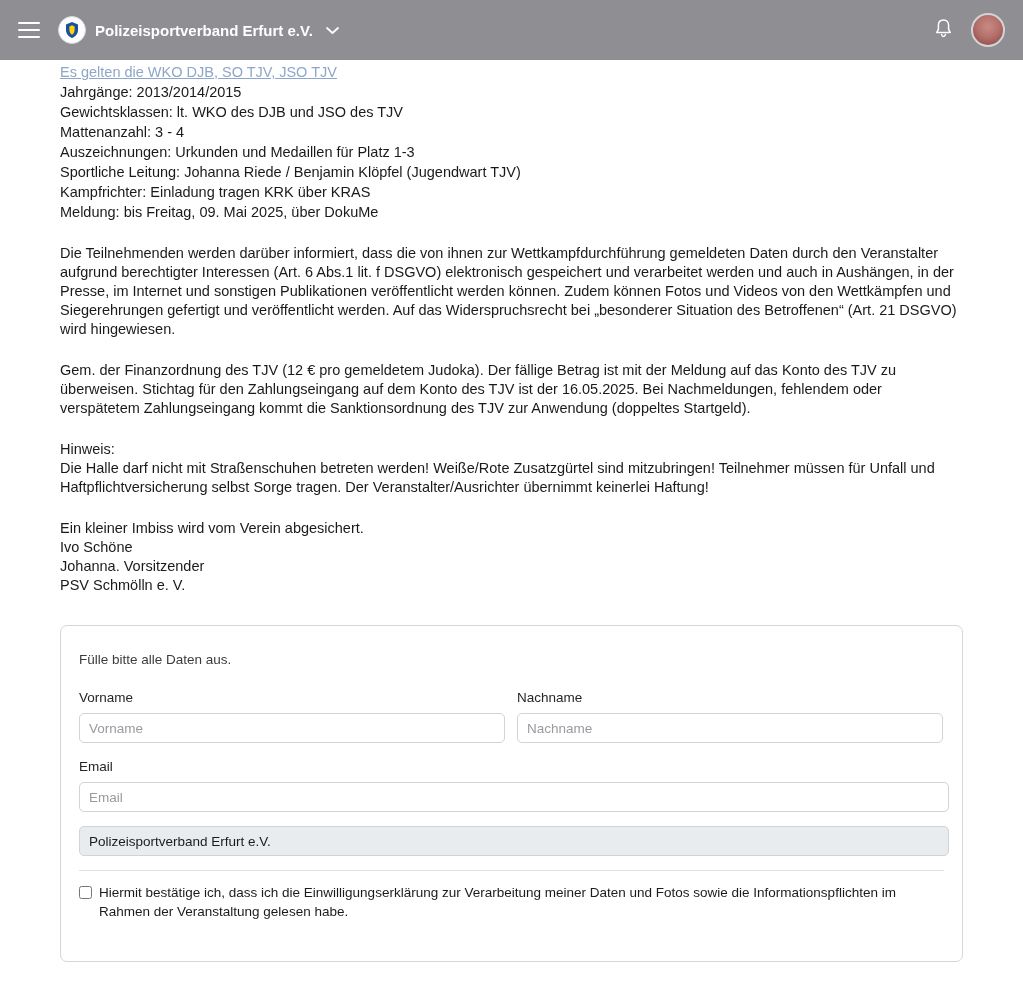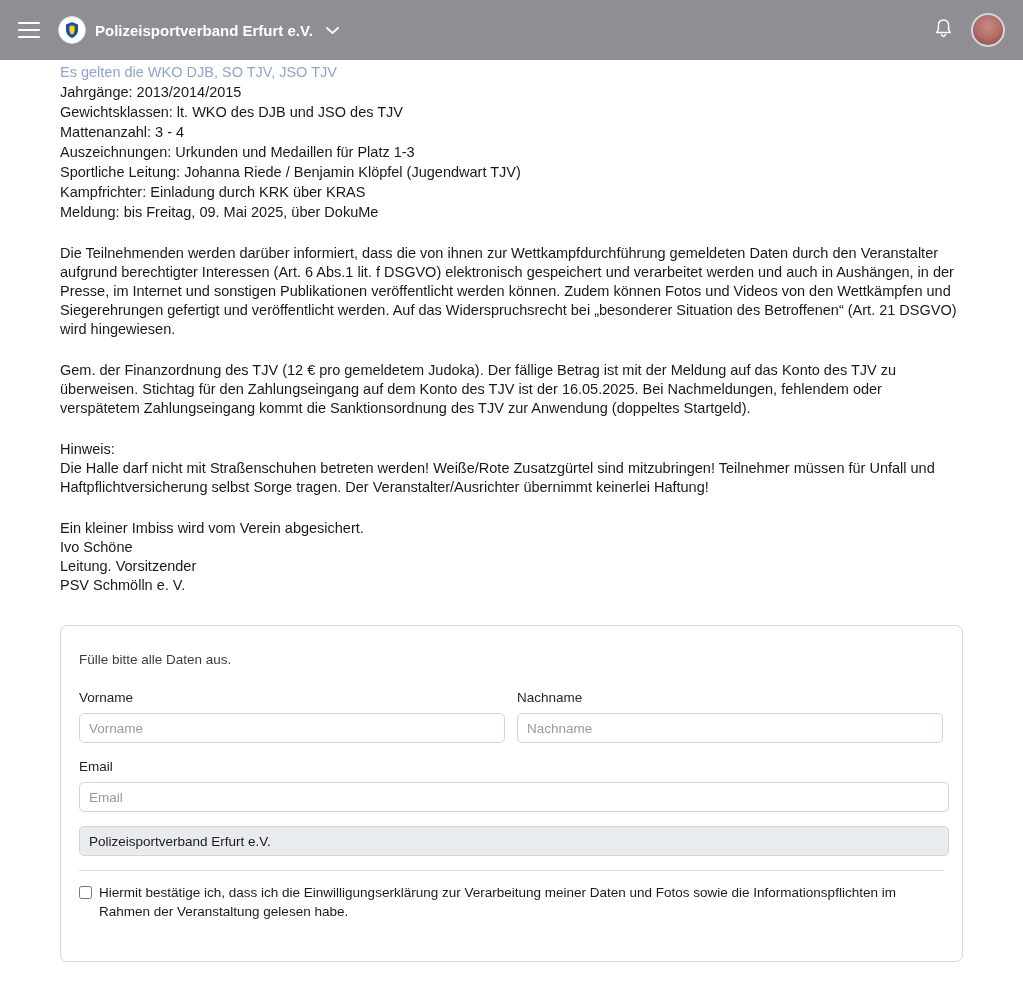--- a/index.html
+++ b/index.html
@@ -95,21 +95,21 @@
     position: absolute;
     top: 0; left: 0;
     width: 1023px;
     padding: 22px 60px 0 60px;
     box-sizing: border-box;
     font-size: 14.5px;
     line-height: 20px;
   }
   .info-line { white-space: nowrap; }
   .info-line.faded { color: #9a9aa0; }
-  .info-line.faded.link { color: #8fa6c8; }
+  .info-line.faded.link { color: #8fa6c8; text-decoration: underline; }
 
   .para {
     margin-top: 22px;
     line-height: 19px;
   }
   .bold { font-weight: normal; }
 
   
   .card {
     margin: 30px 0 0 0;
@@ -193,39 +193,39 @@
     <div class="info-line faded">Ausweiskontrolle: Judopässe (digital oder analog).</div>
     <div class="info-line faded link">Es gelten die WKO DJB, SO TJV, JSO TJV</div>
   </div>
 
   <div>
     <div class="info-line">Jahrgänge: 2013/2014/2015</div>
     <div class="info-line">Gewichtsklassen: lt. WKO des DJB und JSO des TJV</div>
     <div class="info-line">Mattenanzahl: 3 - 4</div>
     <div class="info-line">Auszeichnungen: Urkunden und Medaillen für Platz 1-3</div>
     <div class="info-line">Sportliche Leitung: Johanna Riede / Benjamin Klöpfel (Jugendwart TJV)</div>
-    <div class="info-line">Kampfrichter: Einladung durch KRK über KRAS</div>
+    <div class="info-line">Kampfrichter: Einladung tragen KRK über KRAS</div>
     <div class="info-line">Meldung: bis Freitag, 09. Mai 2025, über DokuMe</div>
   </div>
 
   <p class="para">Die Teilnehmenden werden darüber informiert, dass die von ihnen zur Wettkampfdurchführung gemeldeten Daten durch den Veranstalter aufgrund berechtigter Interessen (Art. 6 Abs.1 lit. f DSGVO) elektronisch gespeichert und verarbeitet werden und auch in Aushängen, in der Presse, im Internet und sonstigen Publikationen veröffentlicht werden können. Zudem können Fotos und Videos von den Wettkämpfen und Siegerehrungen gefertigt und veröffentlicht werden. Auf das Widerspruchsrecht bei „besonderer Situation des Betroffenen“ (Art. 21 DSGVO) wird hingewiesen.</p>
 
   <div class="para">
     <div><span>Gem. der Finanzordnung des TJV (</span><span class="bold">12 €</span><span> pro gemeldetem Judoka). Der fällige Betrag ist mit der Meldung auf das Konto des TJV zu überweisen. Stichtag für den Zahlungseingang auf dem Konto des TJV ist der 16.05.2025. Bei Nachmeldungen, fehlendem oder verspätetem Zahlungseingang kommt die Sanktionsordnung des TJV zur Anwendung (doppeltes Startgeld).</span></div>
   </div>
 
   <div class="para">
     <div class="bold">Hinweis:</div>
     <div class="bold">Die Halle darf nicht mit Straßenschuhen betreten werden! Weiße/Rote Zusatzgürtel sind mitzubringen! Teilnehmer müssen für Unfall und Haftpflichtversicherung selbst Sorge tragen. Der Veranstalter/Ausrichter übernimmt keinerlei Haftung!</div>
   </div>
 
   <div class="para">
     <div>Ein kleiner Imbiss wird vom Verein abgesichert.</div>
     <div>Ivo Schöne</div>
-    <div>Leitung. Vorsitzender</div>
+    <div>Johanna. Vorsitzender</div>
     <div>PSV Schmölln e. V.</div>
   </div>
 
   <div class="card">
     <div class="card-sub">Fülle bitte alle Daten aus.</div>
 
     <div class="row">
       <div class="field half">
         <label>Vorname</label>
         <input type="text" placeholder="Vorname" style="">

